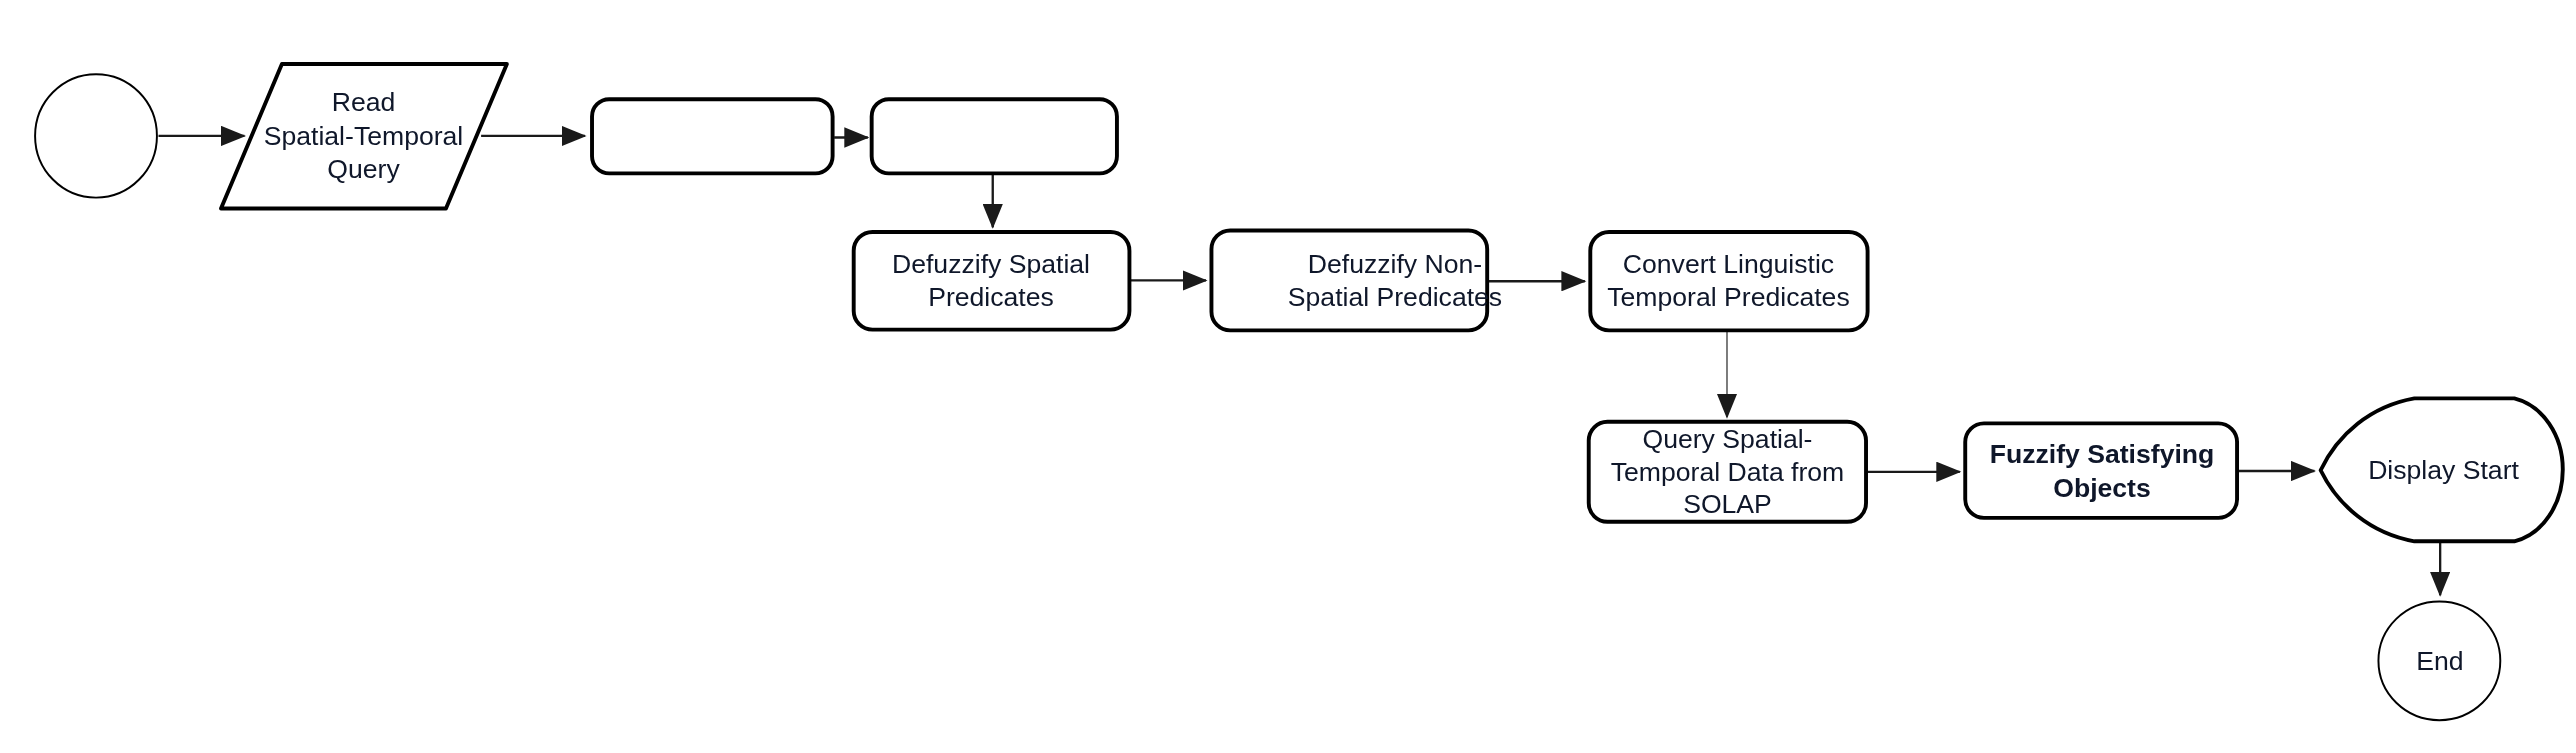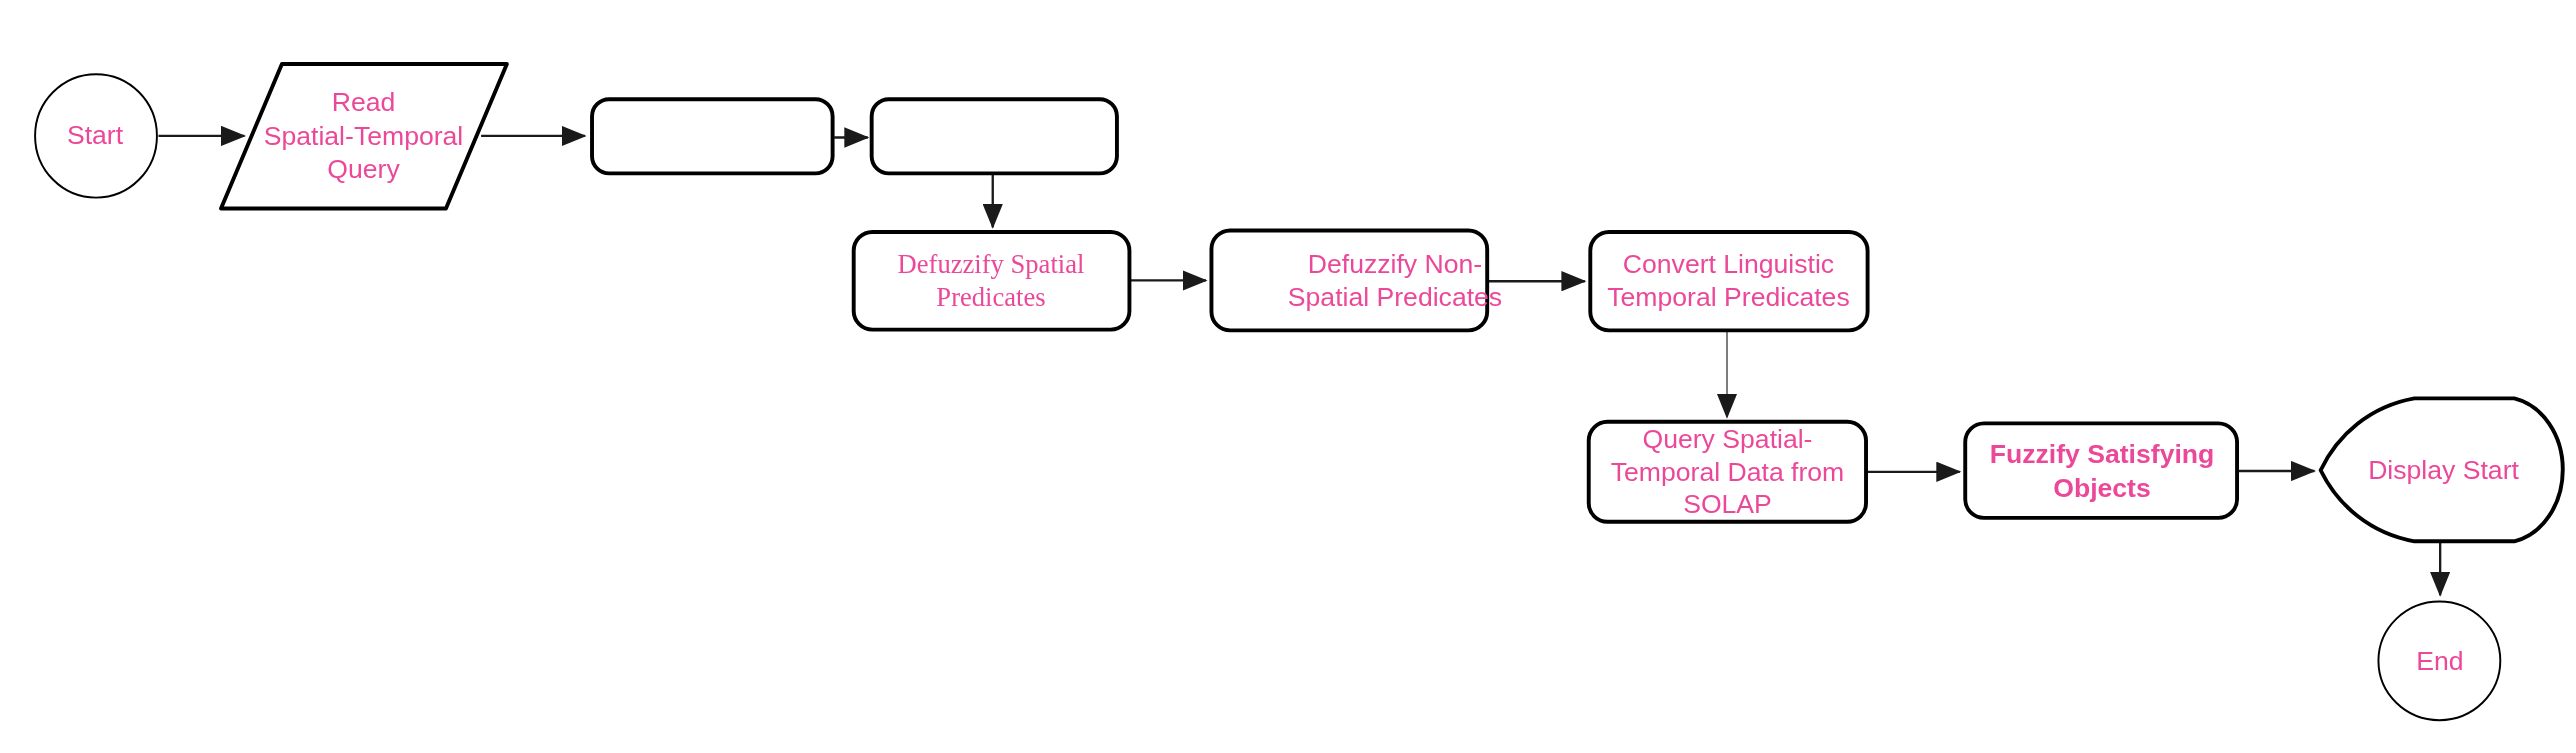--- a/index.html
+++ b/index.html
@@ -20,21 +20,21 @@
     left: 0;
     top: 0;
   }
   .node-label {
     position: absolute;
     display: flex;
     align-items: center;
     justify-content: center;
     text-align: center;
     white-space: pre-line;
-    color: #ec4899;
+    color: #0f172a;
     font-size: 26.6px;
     line-height: 1.26;
     pointer-events: none;
   }
 </style>
 </head>
 <body>
 
 <div class="canvas">
 
@@ -72,29 +72,28 @@
              C 2992 556, 3034 520, 3090 510
              L 3218 510
              C 3254 519, 3280 557, 3280 601
              C 3280 646, 3254 684, 3218 693
              L 3090 693
              C 3034 683, 2992 647, 2970 602 Z" fill="#ffffff" stroke="#000000" stroke-width="5" stroke-linejoin="round"></path>
 
     <ellipse cx="3122" cy="846" rx="78" ry="76" fill="#ffffff" stroke="#000000" stroke-width="2.5"></ellipse>
   </svg>
 
-  <div class="node-label" style="left:34px;  top:74px;  width:122px; height:123px;">Start</div>
 
   <div class="node-label" style="left:233px; top:64px;  width:261px; height:145px;">Read
 Spatial-Temporal
 Query</div>
 
 
 
-  <div class="node-label" style="left:853px; top:232px; width:276px; height:98px;font-family:Liberation Serif, serif;">Defuzzify Spatial
+  <div class="node-label" style="left:853px; top:232px; width:276px; height:98px;">Defuzzify Spatial
 Predicates</div>
 
   <div class="node-label" style="left:1211px; top:231px; width:276px; height:100px;padding-left:46px;">Defuzzify Non-
 Spatial Predicates</div>
 
   <div class="node-label" style="left:1590px; top:232px; width:277px; height:98px;">Convert Linguistic
 Temporal Predicates</div>
 
   <div class="node-label" style="left:1589px; top:422px; width:277px; height:100px; line-height:1.24;">Query Spatial-
 Temporal Data from

